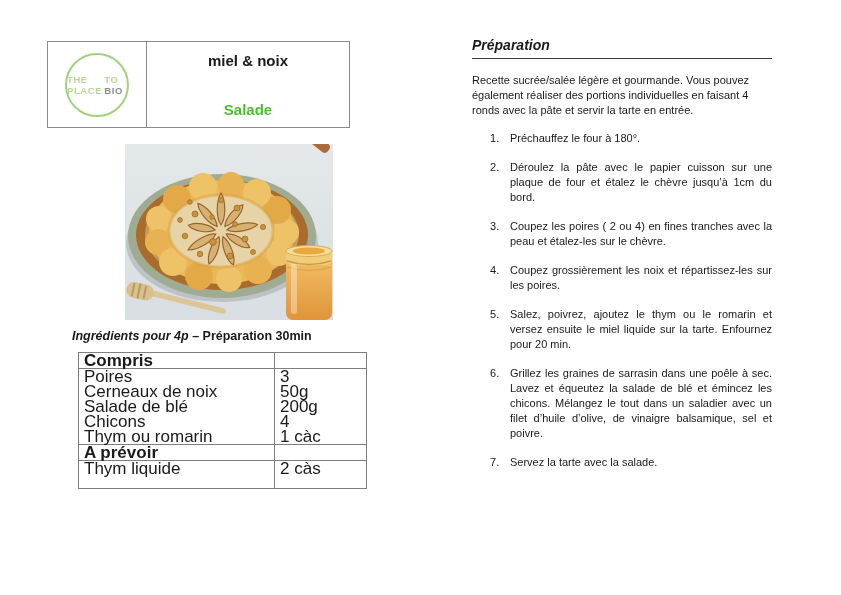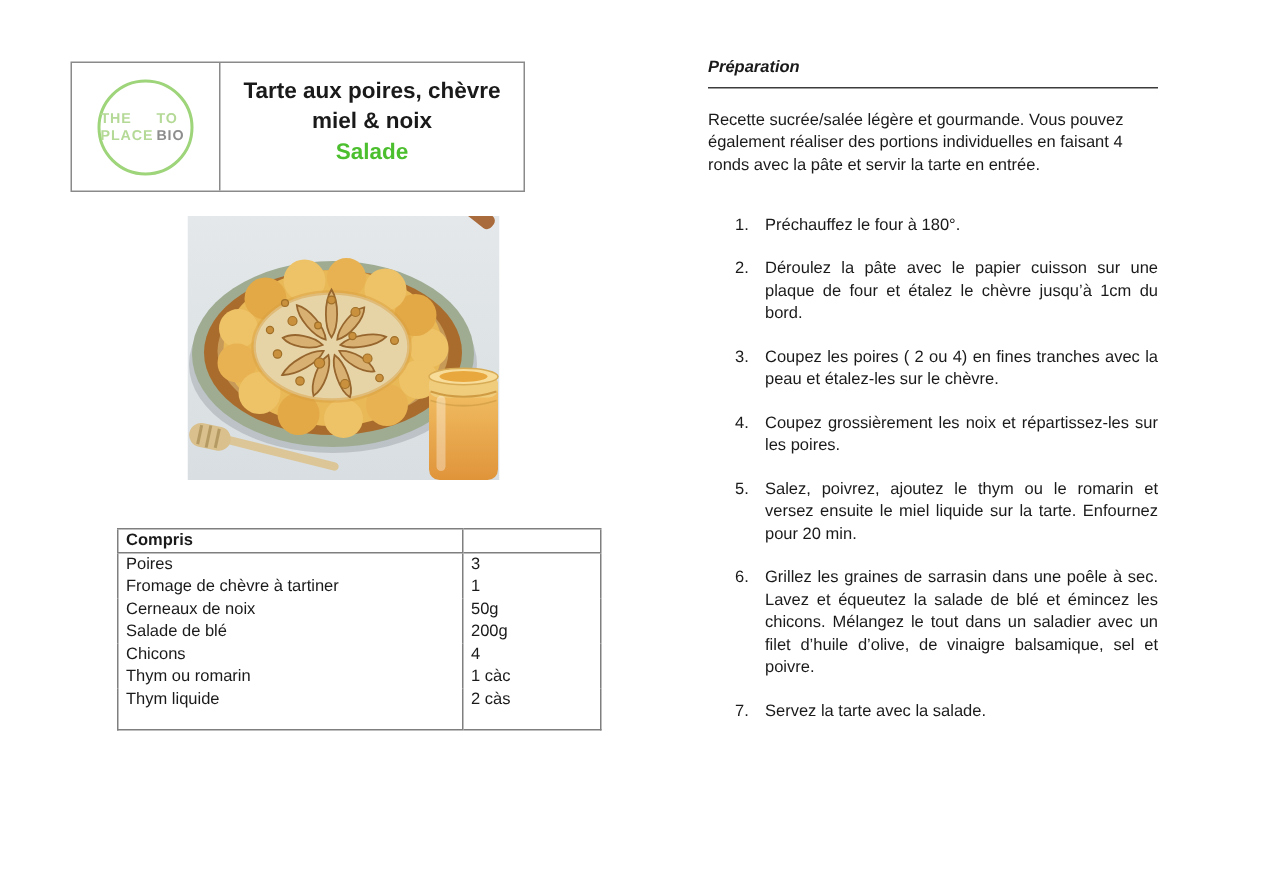--- a/index.html
+++ b/index.html
@@ -48,45 +48,45 @@
   }
 
   
   .ing-heading {
     position: absolute; left: 72px; top: 329px;
     font-size: 12.5px; font-weight: 700; white-space: nowrap;
   }
   .ing-heading .it { font-style: italic; }
   .ing-table {
     position: absolute; left: 78px; top: 352px;
-    width: 323px;
+    width: 289px;
     border-collapse: collapse;
-    font-size: 11px;
+    font-size: 17px;
   }
   .ing-table { border: 1px solid #7f7f7f; }
   .ing-table td {
     line-height: 15px; padding: 0 2px 0 5px; vertical-align: top;
   }
   .ing-table td.qty { border-left: 1px solid #7f7f7f; width: 92px; }
   .ing-table tr.section td { font-weight: 700; border-bottom: 1px solid #7f7f7f; border-top: 1px solid #7f7f7f; }
   .ing-table tr.tall td { padding-bottom: 12px; }
 
   
   .right-col {
     position: absolute; left: 472px; top: 38px; width: 300px;
     font-size: 11px; line-height: 15px;
   }
   .prep-heading {
-    font-size: 11px; font-weight: 700; font-style: italic;
+    font-size: 14px; font-weight: 700; font-style: italic;
     padding-bottom: 5px; border-bottom: 1px solid #3c3c3c;
   }
   .intro { margin-top: 14px; }
   ol.steps {
     list-style: none; counter-reset: step;
-    margin-top: 25px;
+    margin-top: 13px;
   }
   ol.steps li {
     counter-increment: step;
     position: relative;
     padding-left: 38px;
     margin-bottom: 14px;
     text-align: justify;
   }
   ol.steps li::before {
     content: counter(step) ". ";
@@ -100,23 +100,22 @@
 <div class="page">
 
   <div class="header-box">
     <div class="logo-cell">
       <div class="logo-circle">
         <span class="logo-line1">The Place</span>
         <span><span class="logo-to">to </span><span class="logo-bio">Bio</span></span>
       </div>
     </div>
     <div class="title-cell">
-      <div class="title-line">Tarte aux poires, chèvre</div>
       <div class="title-line">miel &amp; noix</div>
-      <div class="subtitle-line" style="color:#4cbf2f;">Salade</div>
+      <div class="subtitle-line" style="color:#4cbf2f;margin-top:28px;">Salade</div>
     </div>
   </div>
 
   <div class="photo">
     <svg viewBox="0 0 208 176" width="208" height="176">
       <defs>
         <linearGradient id="bgGrad" x1="0" y1="0" x2="0" y2="1">
           <stop offset="0" stop-color="#e4e8ea"></stop>
           <stop offset="1" stop-color="#d8dee1"></stop>
         </linearGradient>
@@ -200,50 +199,53 @@
         <g transform="rotate(12 14 147)">
           <rect x="1" y="139" width="28" height="16" rx="8" fill="#d9c08c"></rect>
           <line x1="8" y1="140.5" x2="8" y2="153.5" stroke="#b59a64" stroke-width="2"></line>
           <line x1="14" y1="139.5" x2="14" y2="154.5" stroke="#b59a64" stroke-width="2"></line>
           <line x1="20" y1="140.5" x2="20" y2="153.5" stroke="#b59a64" stroke-width="2"></line>
         </g>
       </g>
     </svg>
   </div>
 
+  <div class="ing-heading">
+    <span class="it">Ingrédients pour 4p</span><span> – Préparation 30min</span>
+  </div>
 
   <table class="ing-table">
     <tbody>
       <tr class="section">
           <td class="label">Compris</td>
           <td class="qty"></td>
         </tr>
       <tr>
           <td class="label">Poires</td>
           <td class="qty">3</td>
         </tr>
       <tr>
-          <td class="label">Fromage de chèvre à tartiner</td>
-          <td class="qty">1</td>
-        </tr>
-      <tr>
           <td class="label">Cerneaux de noix</td>
           <td class="qty">50g</td>
         </tr>
       <tr>
           <td class="label">Salade de blé</td>
           <td class="qty">200g</td>
         </tr>
       <tr>
           <td class="label">Chicons</td>
           <td class="qty">4</td>
         </tr>
       <tr>
           <td class="label">Thym ou romarin</td>
           <td class="qty">1 càc</td>
+        </tr>
+      <tr class="section">
+          <td class="label">A prévoir</td>
+          <td class="qty"></td>
         </tr>
       <tr class="tall">
           <td class="label">Thym liquide</td>
           <td class="qty">2 càs</td>
         </tr>
     </tbody>
   </table>
 
   <div class="right-col">
     <div class="prep-heading">Préparation</div>

